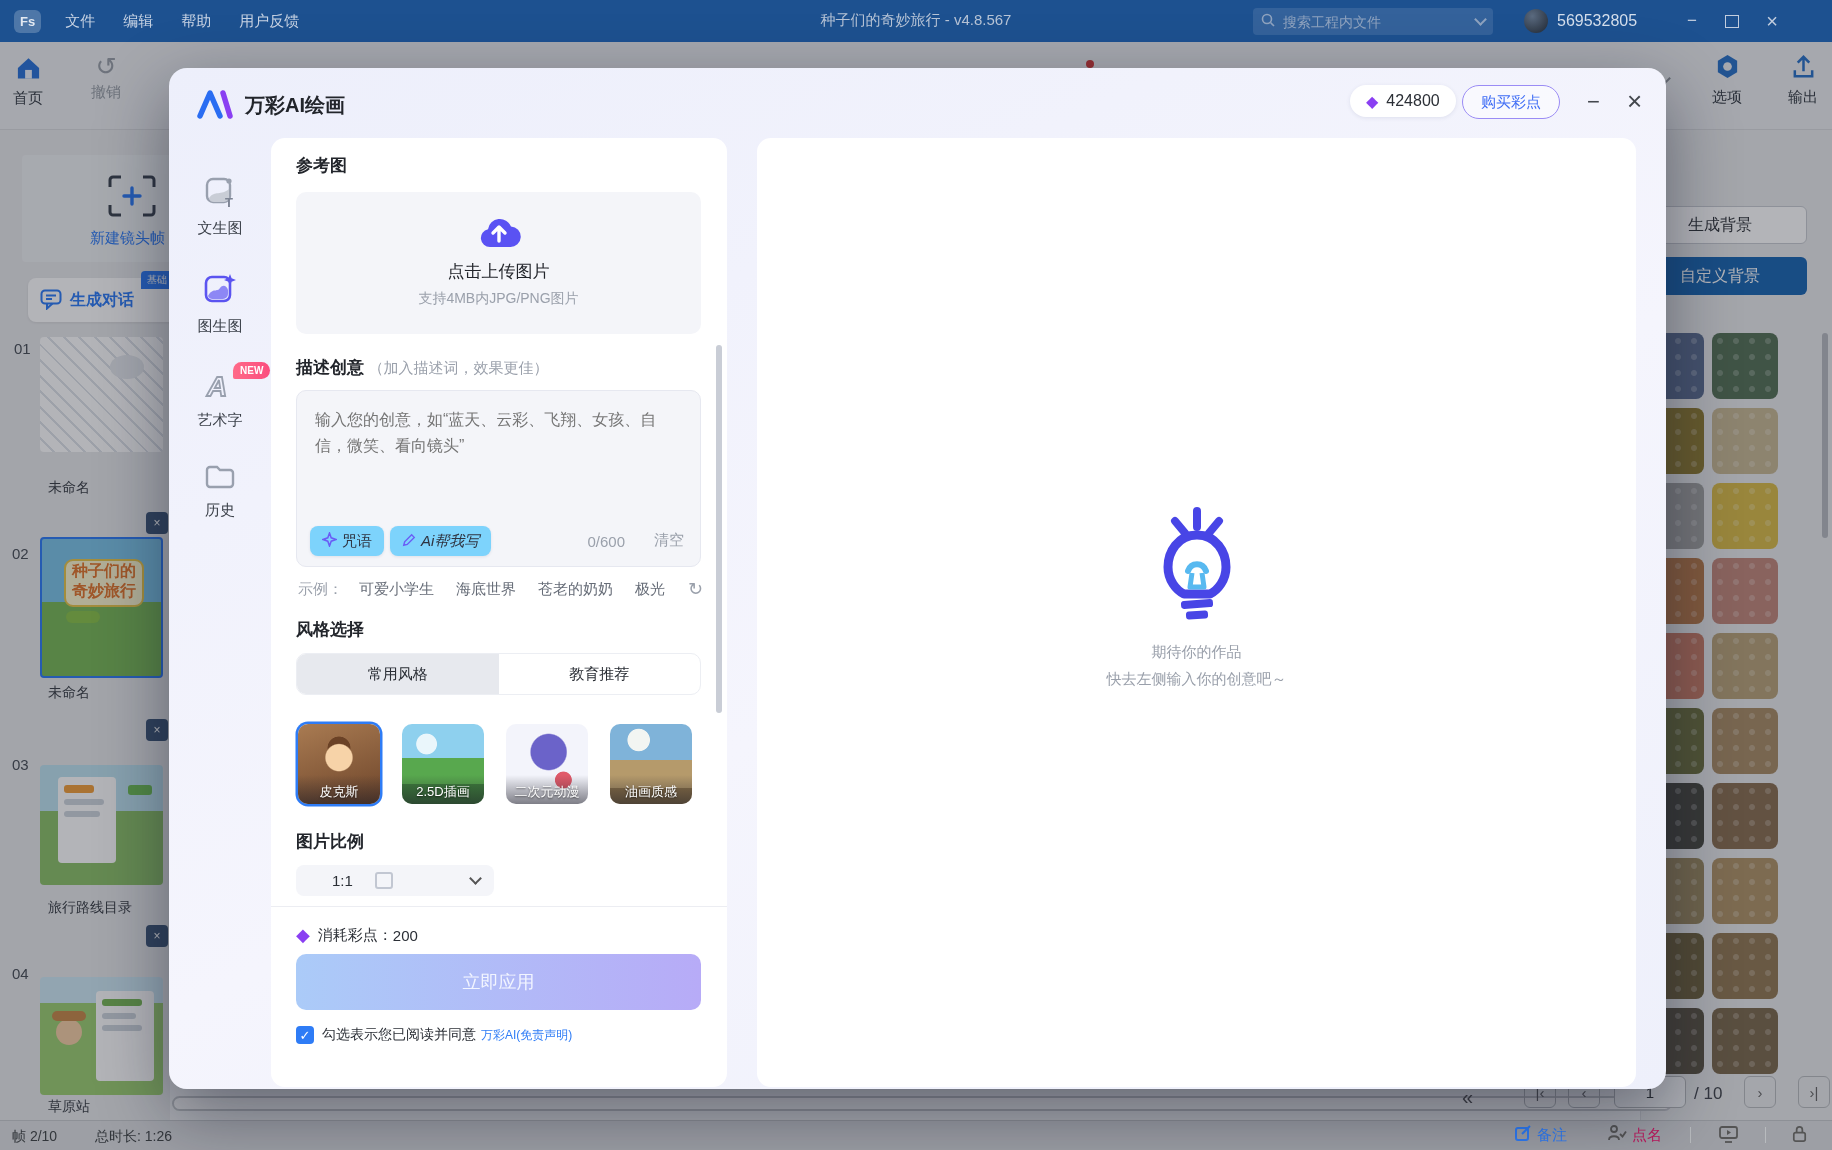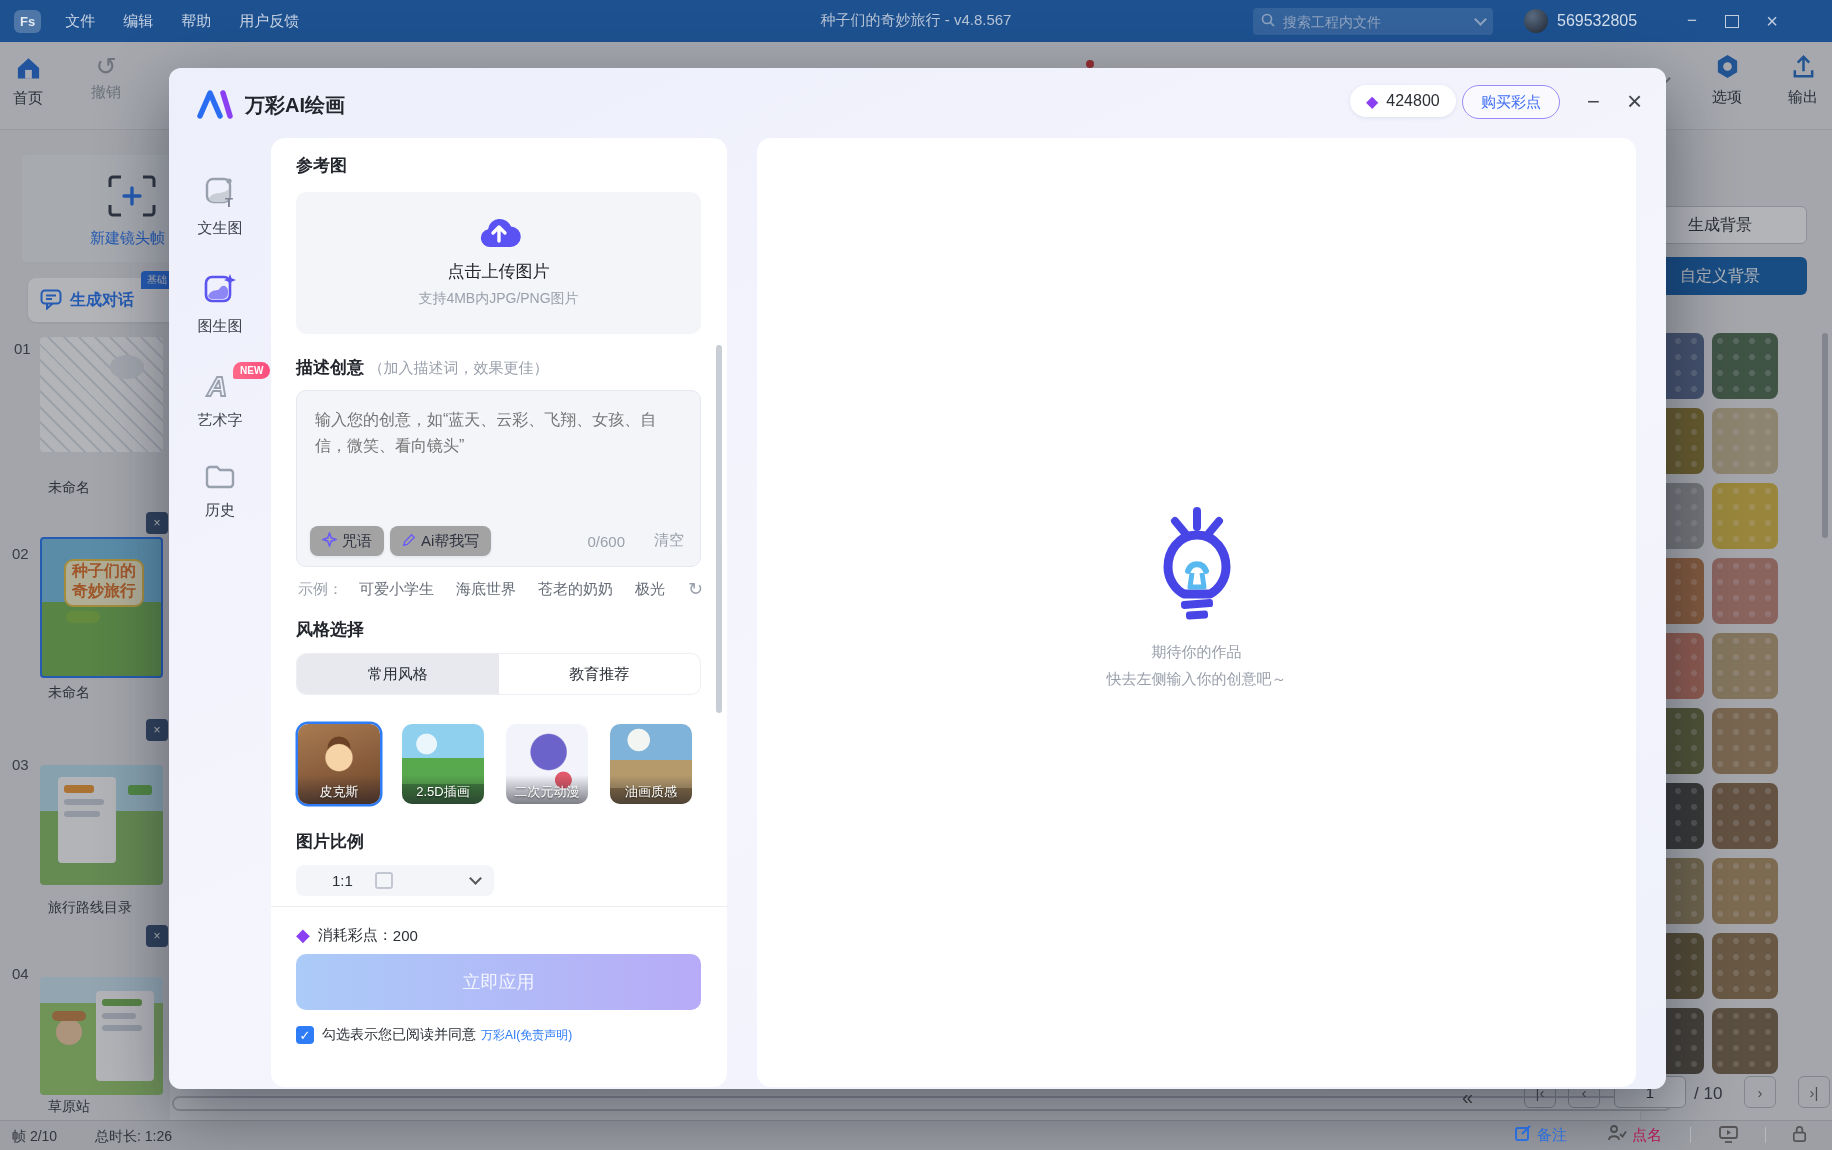--- a/index.html
+++ b/index.html
@@ -30,26 +30,26 @@
   .slide-num{font-size:15px;color:#4a5058;}
   .thumb{left:40px;width:123px;border-radius:4px;box-sizing:border-box;overflow:hidden;position:absolute;background:#fff;}
   .slide-label{left:48px;font-size:14px;color:#3a3f46;}
   .thumb-badge{left:146px;width:22px;height:22px;background:#3e5878;border-radius:4px;color:#fff;font-size:12px;display:flex;align-items:center;justify-content:center;}
   .hatch{background:repeating-linear-gradient(45deg,#ffffff 0 9px,#dfe3e9 9px 11px);}
   
   #statusbar{left:0;top:1120px;width:1832px;height:30px;background:#dfe1e4;border-top:1px solid #c8cacd;font-size:14px;color:#33373c;}
   .pg-box{position:absolute;top:1076px;height:32px;border:1px solid #b9bcbf;border-radius:6px;box-sizing:border-box;display:flex;align-items:center;justify-content:center;color:#666;font-size:15px;}
   
   #dim{left:0;top:42px;width:1832px;height:1108px;background:rgba(18,22,34,.32);z-index:40;}
-  #dialog{left:169px;top:68px;width:1497px;height:1021px;background:linear-gradient(155deg,#edeffb 0%,#f5f5fd 55%,#eef0fb 100%);border-radius:12px;box-shadow:0 24px 70px rgba(10,15,35,.45);z-index:80;}
+  #dialog{left:169px;top:68px;width:1497px;height:1021px;background:linear-gradient(155deg,#edeffb 0%,#f5f5fd 55%,#eef0fb 100%);border-radius:18px;box-shadow:0 24px 70px rgba(10,15,35,.45);z-index:80;}
   .card{position:absolute;background:#fff;border-radius:14px;}
   .h17{font-size:17px;font-weight:bold;color:#22252b;}
   .nav-item{position:absolute;left:16px;width:70px;display:flex;flex-direction:column;align-items:center;}
   .nav-item .lbl{font-size:15px;color:#3b4049;margin-top:7px;}
-  .pillbtn{background:#a3a3a3;border-radius:8px;height:30px;display:flex;align-items:center;padding:0 12px;font-size:15px;color:#2f3340;box-shadow:0 1px 3px rgba(40,50,90,.10);}
+  .pillbtn{background:#7dd3fc;border-radius:8px;height:30px;display:flex;align-items:center;padding:0 12px;font-size:15px;color:#2f3340;box-shadow:0 1px 3px rgba(40,50,90,.10);}
   .ex{font-size:15px;color:#676d78;}
   .style-item{width:82px;height:80px;border-radius:10px;position:relative;overflow:hidden;}
   .style-item .cap{position:absolute;left:0;right:0;bottom:0;height:26px;display:flex;align-items:flex-end;justify-content:center;padding-bottom:3px;color:#fff;font-size:13px;background:linear-gradient(transparent,rgba(30,30,40,.55));text-shadow:0 1px 2px rgba(0,0,0,.6);}
   .sel{box-shadow:0 0 0 2.5px #2e7cf6;}
   .st1{background:radial-gradient(circle at 50% 42%,#f7d3a8 0 21%,transparent 23%),radial-gradient(circle at 50% 30%,#6b4226 0 16%,transparent 17%),linear-gradient(160deg,#a97b52,#6e452a);}
   .st2{background:radial-gradient(circle at 30% 25%,#eaf6fb 0 12%,transparent 13%),linear-gradient(#8ed0ee 0 42%,#58a84e 42% 75%,#3e7d3c 75%);}
   .st3{background:radial-gradient(circle at 52% 35%,#6b63c9 0 26%,transparent 28%),radial-gradient(circle at 70% 70%,#e05a6a 0 10%,transparent 11%),#f3f4fb;}
   .st4{background:radial-gradient(circle at 35% 20%,#f2f5f2 0 13%,transparent 14%),linear-gradient(#7fb3d9 0 45%,#b59a6b 45% 80%,#8a7048 80%);}
   .dim-txt{color:#9aa0ab;}
 </style>
@@ -340,21 +340,21 @@
   </div>
 
   <div class="abs" style="left:127px;top:322px;width:405px;height:177px;background:#f4f5f9;border:1px solid #e6e8f0;border-radius:10px;box-sizing:border-box;">
     <textarea style="position: absolute; left: 0px; top: 0px; width: 100%; height: 126px; background: transparent; border: none; outline: none; resize: none; box-sizing: border-box; padding: 16px 18px; font-size: 16px; line-height: 1.65; color: rgb(47, 51, 64); font-family: inherit;" placeholder="输入您的创意，如“蓝天、云彩、飞翔、女孩、自信，微笑、看向镜头”"></textarea>
     <div class="flex pillbtn" style="position:absolute;left:13px;bottom:10px;">
       <span style="margin-right:5px;"><svg width="15" height="15" viewBox="0 0 16 16">
             <path d="M8 1 L9.8 6.2 L15 8 L9.8 9.8 L8 15 L6.2 9.8 L1 8 L6.2 6.2 Z" fill="none" stroke="#6a5cf5" stroke-width="1.6"></path>
           </svg></span>
       <span>咒语</span>
     </div>
-    <div class="flex pillbtn" style="position:absolute;left:93px;bottom:10px;">
+    <div class="flex pillbtn" style="position:absolute;left:93px;bottom:10px;font-style:italic;">
       <span style="margin-right:5px;"><svg width="14" height="14" viewBox="0 0 16 16">
             <path d="M2 14 l1-4 8-8 3 3 -8 8z" fill="none" stroke="#6a5cf5" stroke-width="1.6"></path>
           </svg></span>
       <span>Ai帮我写</span>
     </div>
     <span style="position:absolute;right:75px;bottom:16px;font-size:15px;" class="dim-txt">0/600</span>
     <span style="position:absolute;right:16px;bottom:16px;font-size:15px;" class="dim-txt">清空</span>
   </div>
 
   <div class="abs flex" style="left:129px;top:510px;width:405px;">

